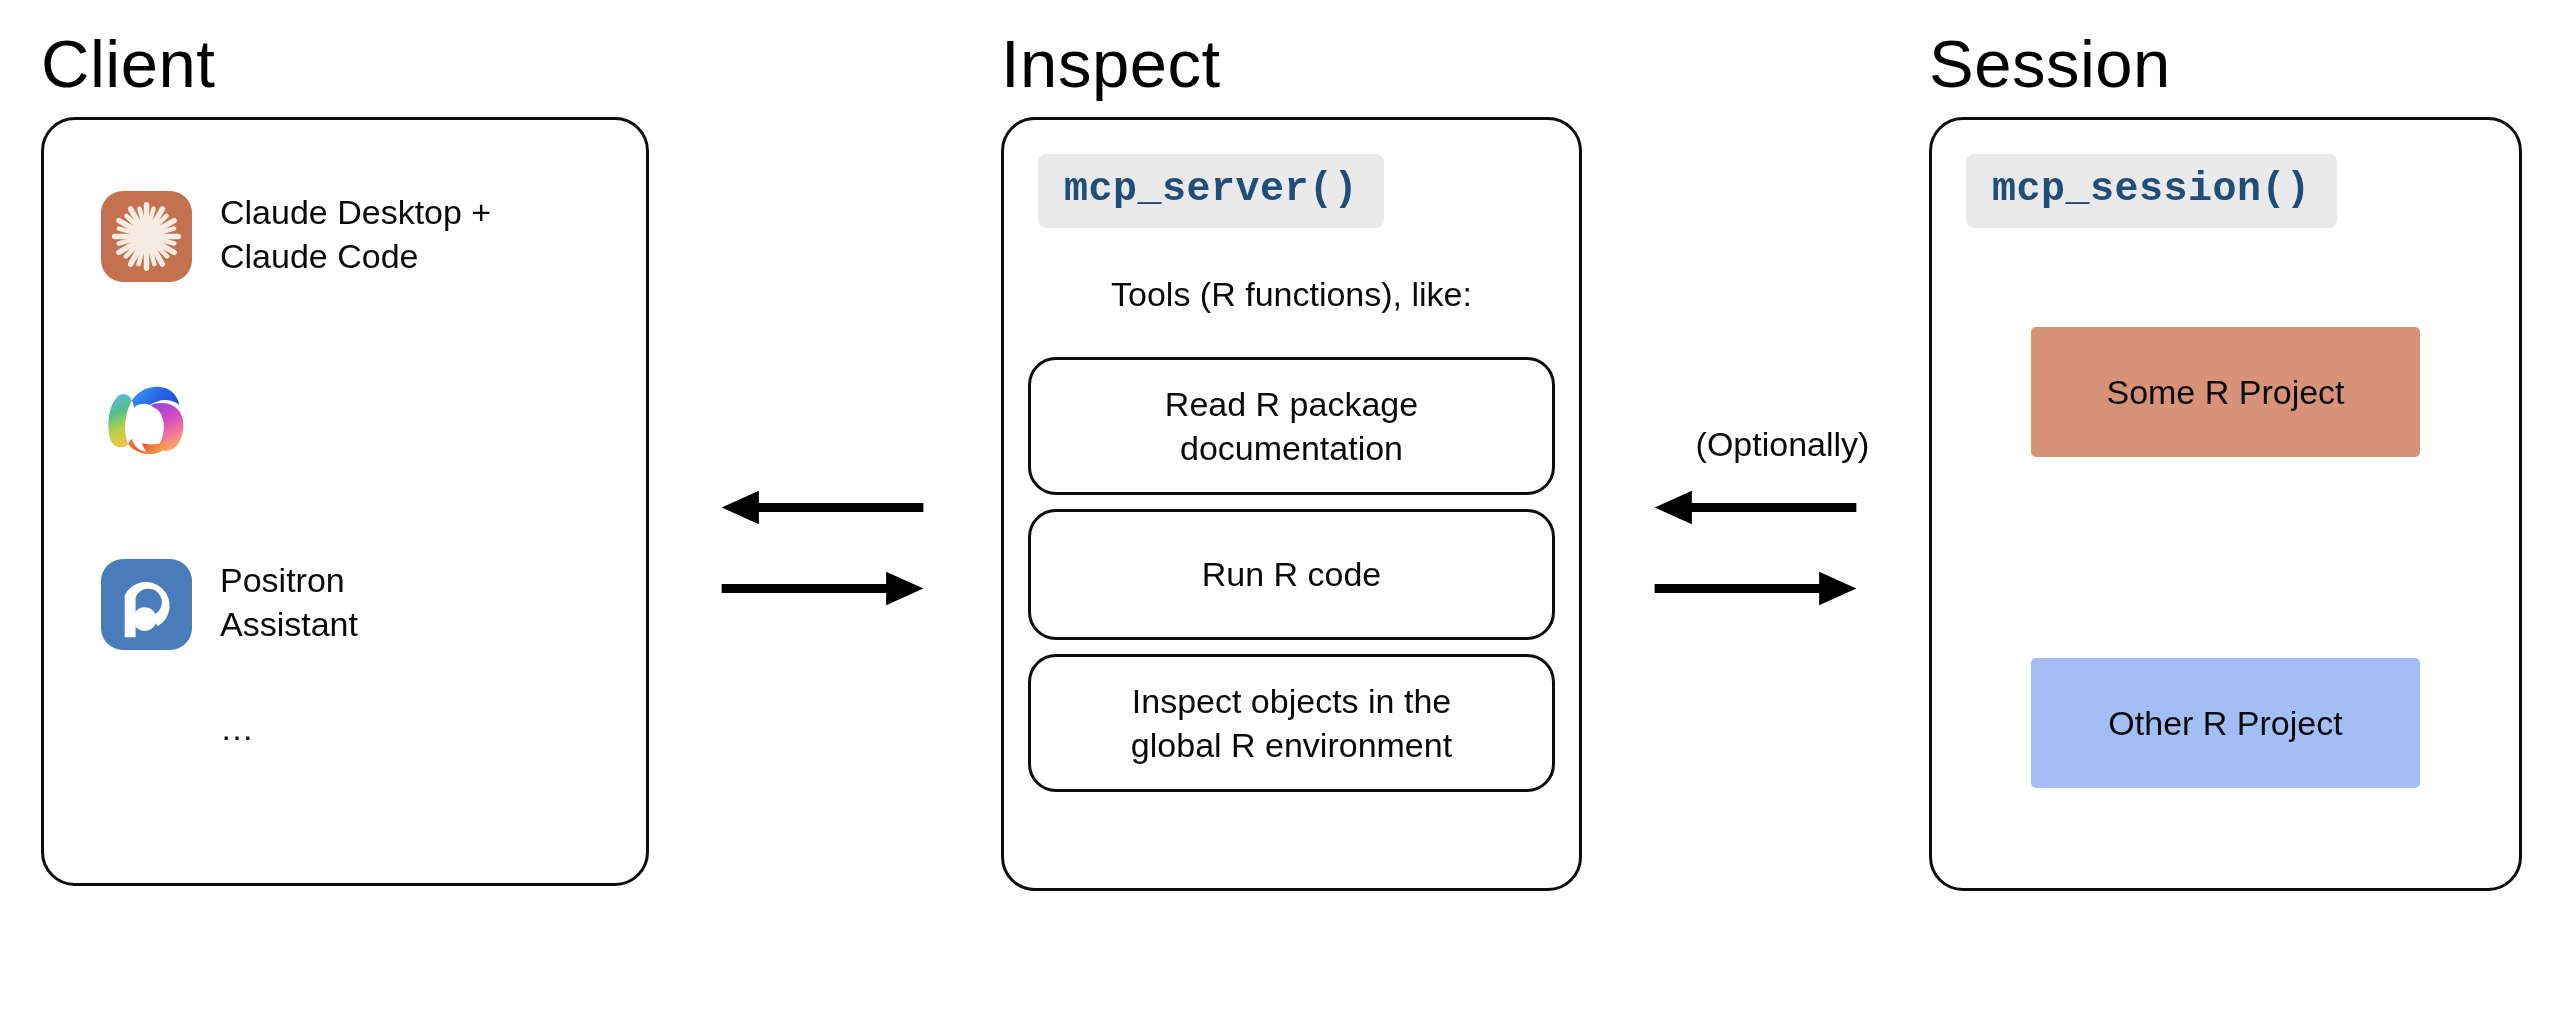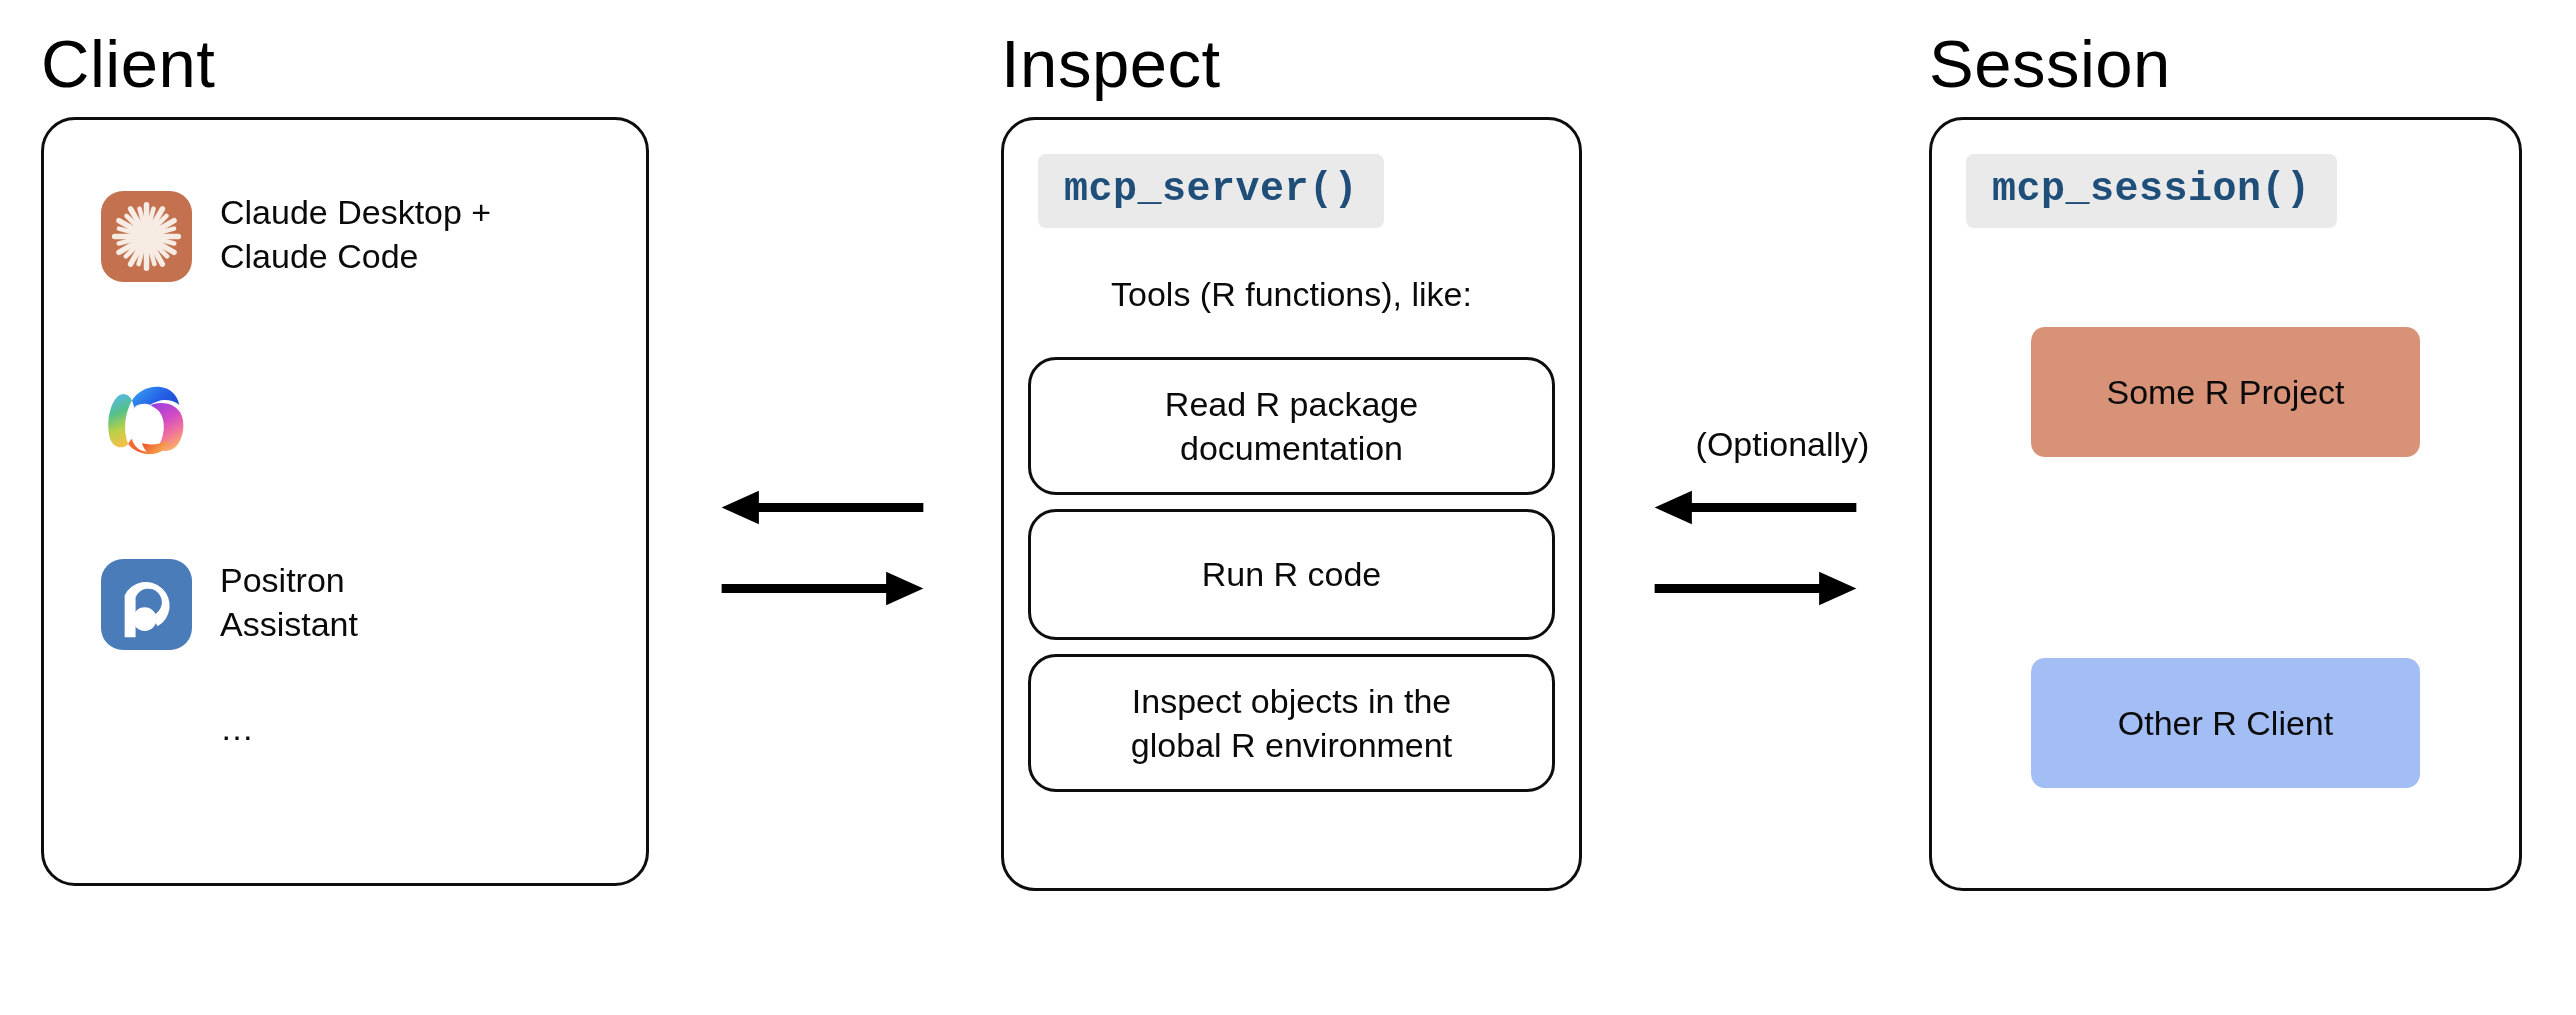--- a/index.html
+++ b/index.html
@@ -136,21 +136,21 @@
     white-space: pre-line;
     box-sizing: border-box;
   }
   .tool-box.single { padding: 40px 28px; }
 
   
   #session-column { left: 1929px; width: 593px; }
   #session-panel  { height: 774px; }
 
   .project-chip {
-    border-radius: 14px;
+    border-radius: 5px;
     text-align: center;
     font-size: 34px;
     font-weight: 300;
     color: #0a0a0a;
     box-sizing: border-box;
     display: flex;
     align-items: center;
     justify-content: center;
   }
   #project-some {
@@ -303,16 +303,16 @@
     <line x1="2" y1="24" x2="176" y2="24" stroke="#000" stroke-width="9"></line>
     <polygon points="208,24 170,7 170,41" fill="#000"></polygon>
   </svg>
 </div>
 
 <div class="column" id="session-column">
   <div class="col-title">Session</div>
   <div class="panel" id="session-panel">
     <div class="code-chip">mcp_session()</div>
     <div class="project-chip" id="project-some" style="background: rgb(216, 146, 120);">Some R Project</div>
-    <div class="project-chip" id="project-other" style="background: rgb(163, 189, 245);">Other R Client</div>
+    <div class="project-chip" id="project-other" style="background: rgb(163, 189, 245);">Other R Project</div>
   </div>
 </div>
 
 
 </body></html>

